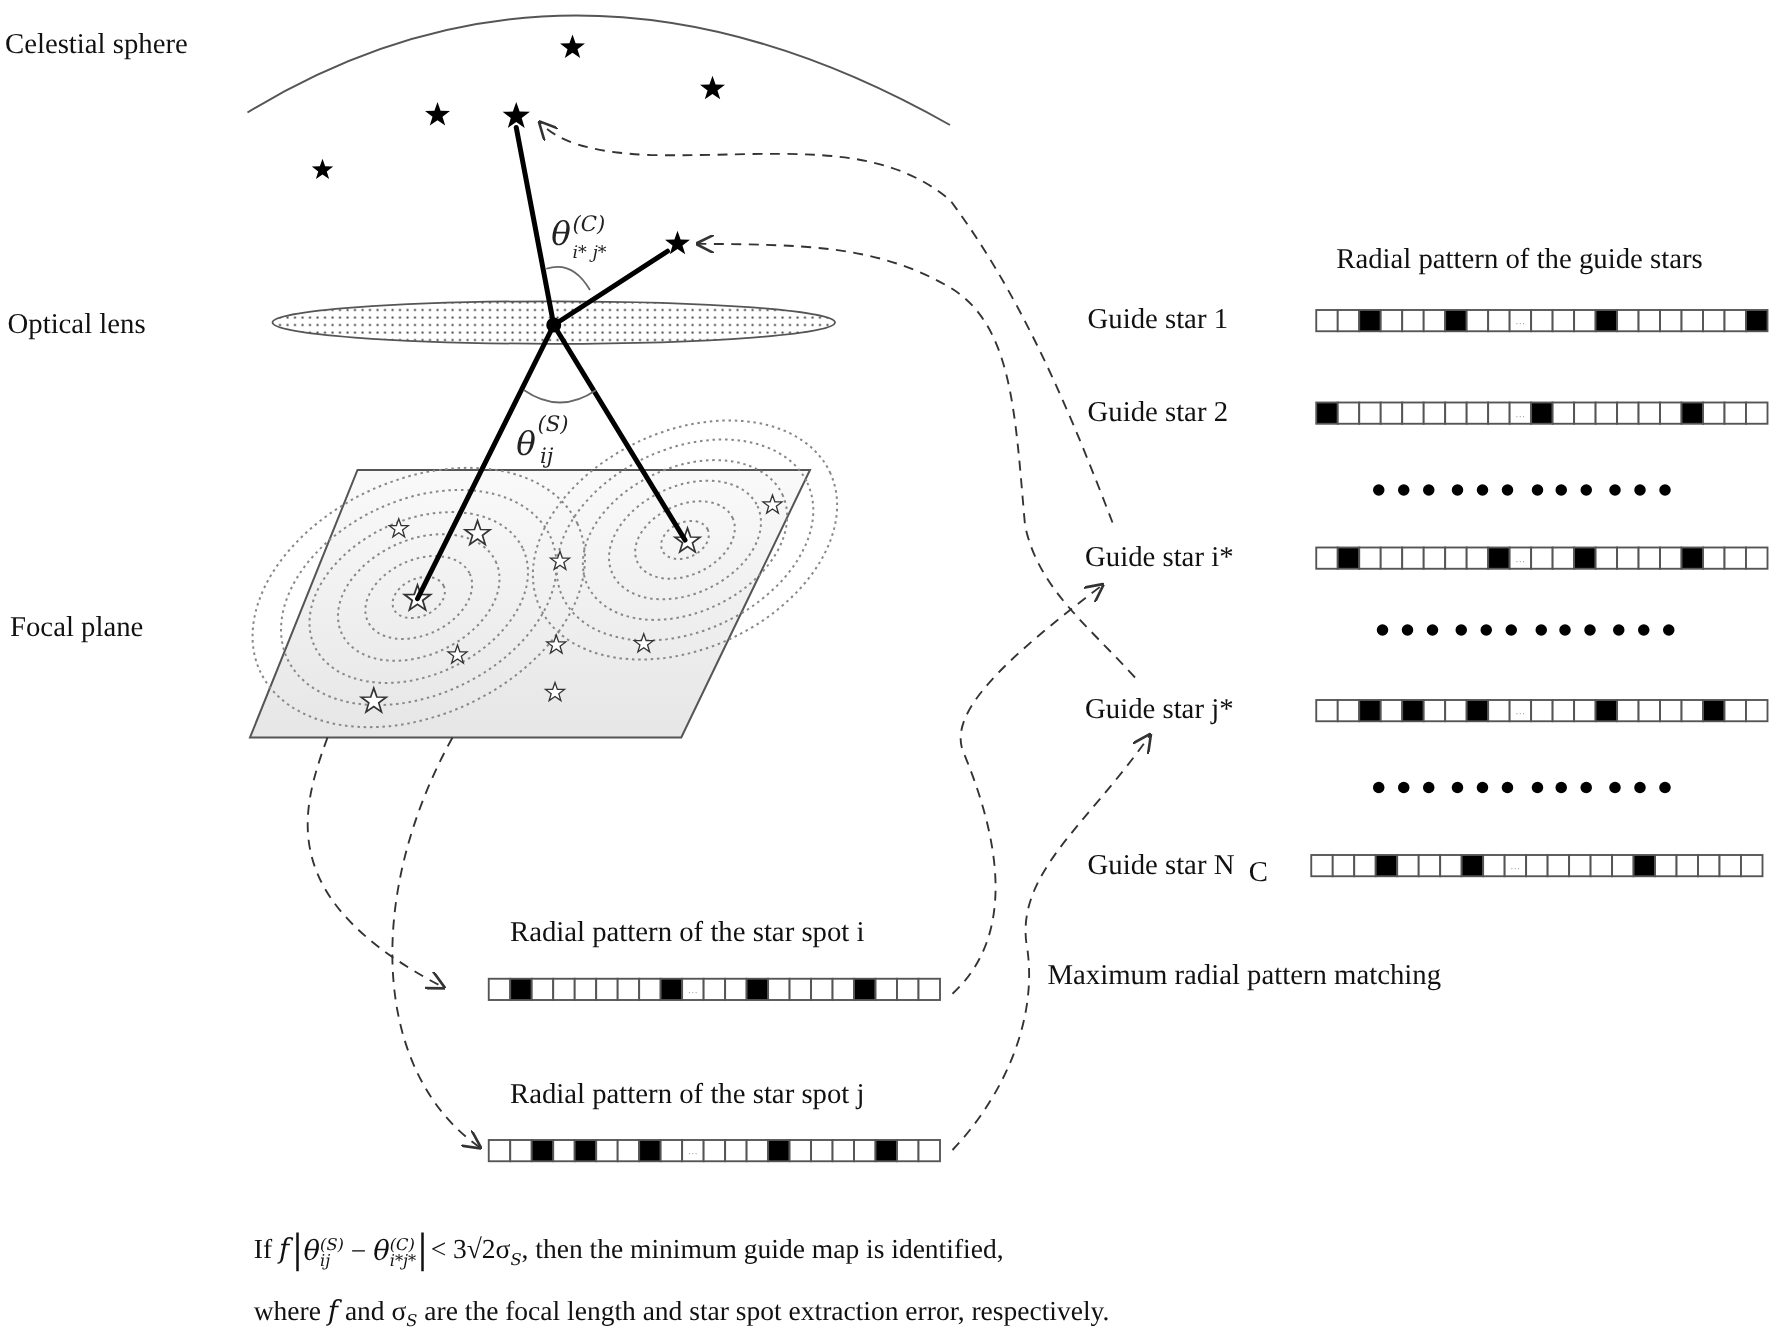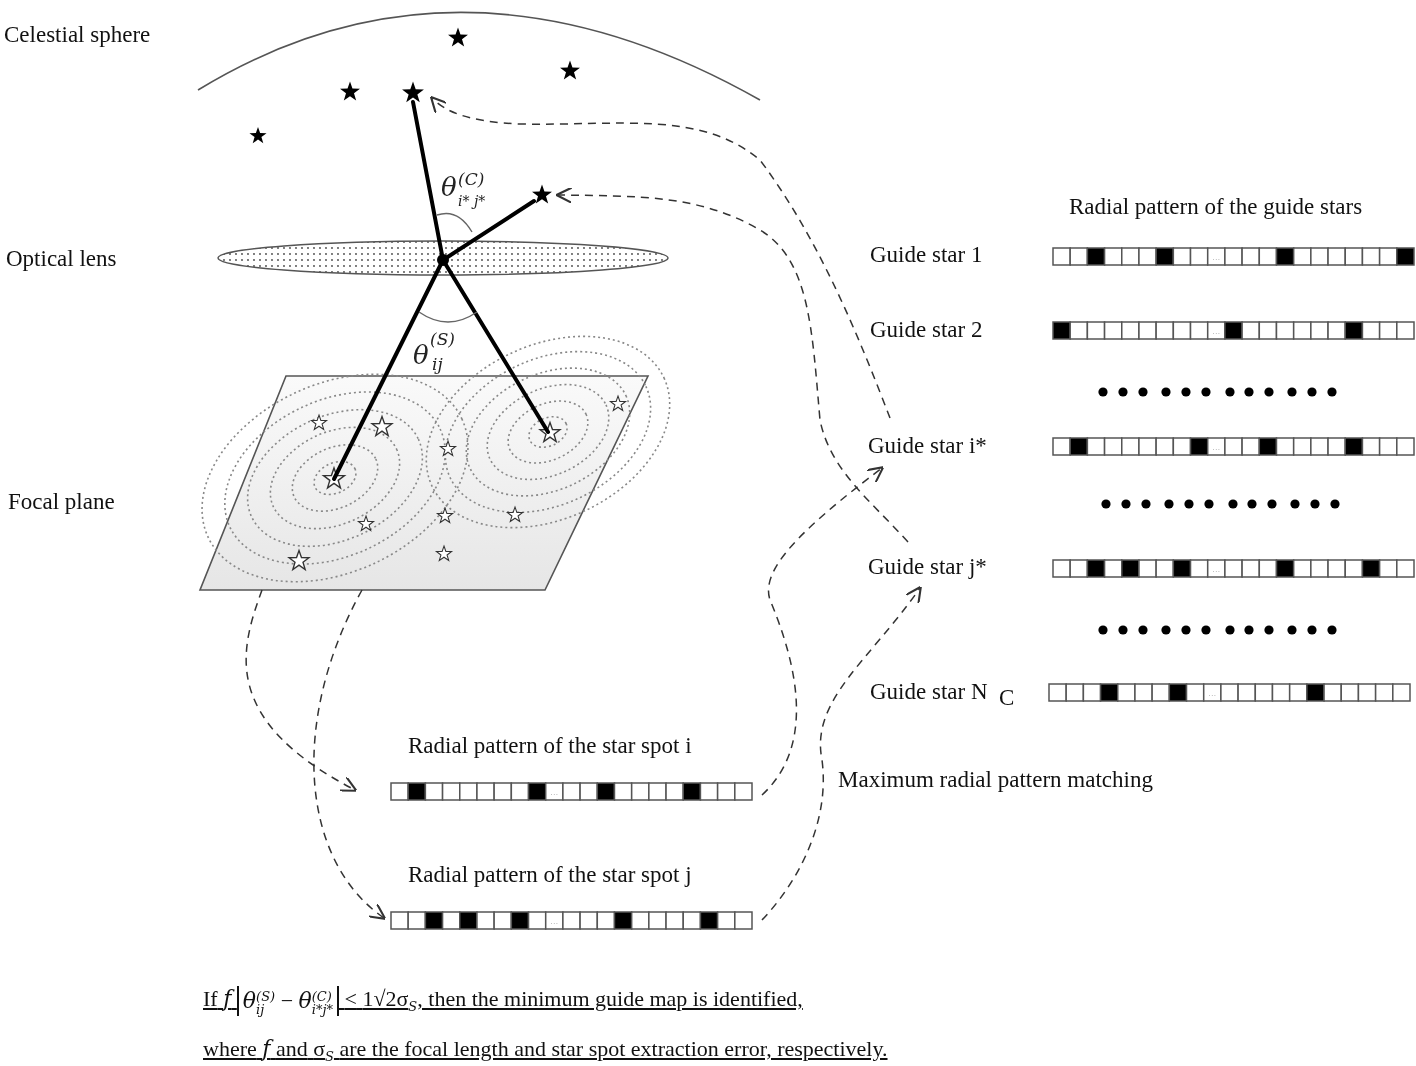--- a/index.html
+++ b/index.html
@@ -6,21 +6,21 @@
   body { width: 1416px; height: 1066px; position: relative; overflow: hidden;
          font-family: "Liberation Serif", "DejaVu Serif", serif; color: #111; }
   #diagram { position: absolute; left: 0; top: 0; }
   .lbl { font-family: "Liberation Serif", "DejaVu Serif", serif; font-size: 23px; fill: #111; }
   .math { font-family: "DejaVu Serif", "Liberation Serif", serif; font-style: italic; fill: #222; }
   .cell { stroke: #555; stroke-width: 1.5; }
   .dash { fill: none; stroke: #333; stroke-width: 1.5; stroke-dasharray: 8 6; }
   .contour { fill: none; stroke: #888; stroke-width: 1.6; stroke-dasharray: 2 3; }
   .ray { stroke: #000; stroke-width: 4; stroke-linecap: round; }
   .formula { position: absolute; left: 203px; font-size: 22px;
-             font-family: "Liberation Serif", "DejaVu Serif", serif; color: #111; white-space: nowrap; text-decoration: underline; }
+             font-family: "Liberation Serif", "DejaVu Serif", serif; color: #111; white-space: nowrap; }
   .formula i { font-family: "DejaVu Serif", serif; font-style: italic; }
   .abs { display: inline-block; border-left: 2px solid #111; border-right: 2px solid #111;
          padding: 0 4px; line-height: 30px; vertical-align: middle; }
   sup, sub { font-size: 13px; }
   .stack { display: inline-flex; flex-direction: column; vertical-align: middle; line-height: 13px;
            font-size: 13px; font-family: "DejaVu Serif", serif; font-style: italic; }
 </style>
 </head>
 <body>
 
@@ -359,21 +359,21 @@
         <span>(S)</span>
         <span>ij</span>
       </span>
     <span>−</span>
     <i>θ</i><span class="stack">
         <span>(C)</span>
         <span>i*j*</span>
       </span>
   </span>
   <span>&lt;</span>
-  <span>1√2σ</span><sub><i>S</i></sub><span>, then the minimum guide map is identified,</span>
+  <span>3√2σ</span><sub><i>S</i></sub><span>, then the minimum guide map is identified,</span>
 </div>
 <div class="formula" style="top:1036px;">
   <span>where</span>
   <i>f</i>
   <span>and</span>
   <span>σ</span><sub><i>S</i></sub>
   <span>are the focal length and star spot extraction error, respectively.</span>
 </div>
 
 </body></html>

